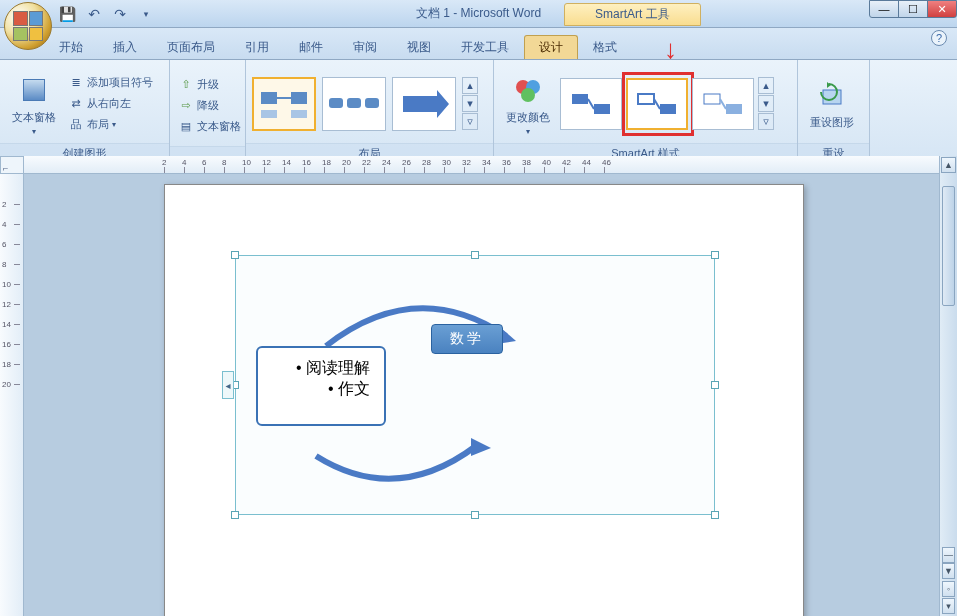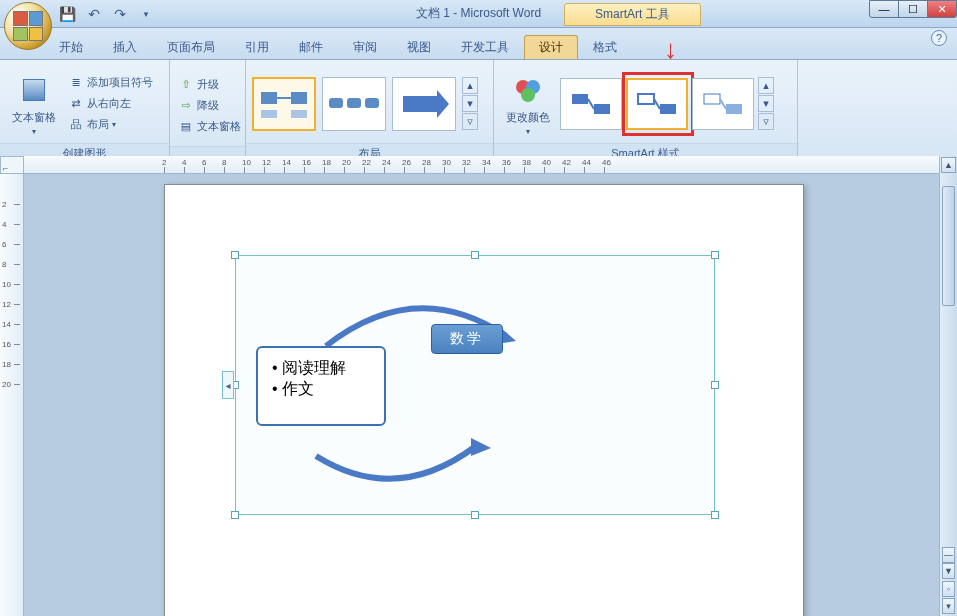--- a/index.html
+++ b/index.html
@@ -60,21 +60,21 @@
 .page{ position:absolute; left:140px; top:10px; width:640px; height:800px; background:#fff; border:1px solid #888; box-shadow: 2px 2px 6px rgba(0,0,0,.25);}
 
 
 .smartart-frame{ position:absolute; left:70px; top:70px; width:480px; height:260px; border:1px solid #7abfcf; background:rgba(230,245,248,.2);}
 .sa-handle{ position:absolute; width:8px; height:8px; background:#fff; border:1px solid #5aa5b5;}
 .sa-h-tl{left:-5px; top:-5px;} .sa-h-tr{right:-5px; top:-5px;} .sa-h-bl{left:-5px; bottom:-5px;} .sa-h-br{right:-5px; bottom:-5px;}
 .sa-h-tm{left:50%; top:-5px; margin-left:-4px;} .sa-h-bm{left:50%; bottom:-5px; margin-left:-4px;}
 .sa-h-lm{left:-5px; top:50%; margin-top:-4px;} .sa-h-rm{right:-5px; top:50%; margin-top:-4px;}
 .sa-expand{ position:absolute; left:-14px; top:50%; margin-top:-14px; width:12px; height:28px; background:#eef8fa; border:1px solid #7abfcf; display:flex; align-items:center; justify-content:center; font-size:10px; color:#468;}
 .sa-box{ position:absolute; border:2px solid #3a72b5; background:#fff; border-radius:6px; padding:10px 14px; font-size:16px;}
-.sa-box ul{list-style:none;}
+.sa-box ul{list-style:none;text-align:right;}
 .sa-box li:before{content:"• "; }
 .sa-title{ position:absolute; background:linear-gradient(#6a9fd4,#4a82c0); border:1px solid #2a62a0; color:#fff; border-radius:4px; padding:5px 18px; font-size:14px; letter-spacing:3px;}
 .sa-title.selected{ outline:2px dashed #6a9fd4; outline-offset:2px;}
 .sel-dot{position:absolute; width:7px; height:7px; background:#fff; border:1px solid #3a72b5; border-radius:50%;}
 .sel-rot{position:absolute; width:9px; height:9px; background:#8dd05a; border:1px solid #3a8020; border-radius:50%; left:50%; margin-left:-5px; top:-18px;}
 .sel-rot-line{position:absolute; left:50%; top:-10px; width:1px; height:10px; background:#3a72b5;}
 .sa-arrow{position:absolute;}
 .shape-square{width:22px; height:22px; background:linear-gradient(#c5dbef,#5b8bc5); border:1px solid #4a7ab5;}
 .icon16{width:16px; height:16px; display:inline-flex; align-items:center; justify-content:center;}
 </style>
@@ -243,20 +243,35 @@
       </div>
       <div style="display:flex;flex-direction:column;gap:1px;">
         <div class="rb-small" style="border:1px solid #a8bdd3;width:16px;justify-content:center;">▴</div>
         <div class="rb-small" style="border:1px solid #a8bdd3;width:16px;justify-content:center;">▾</div>
         <div class="rb-small" style="border:1px solid #a8bdd3;width:16px;justify-content:center;">▿</div>
       </div>
     </div>
     <div class="ribbon-group-label">SmartArt 样式</div>
   </div>
 
+  <div class="ribbon-group" style="width:72px;">
+    <div class="ribbon-group-body">
+      <div class="rb-big">
+        <div class="rb-big-icon">
+            <svg width="30" height="30">
+              <rect x="6" y="10" width="18" height="14" fill="#b8d5f0" stroke="#4a7ac5"></rect>
+              <path d="M12 4 A8 8 0 1 1 4 12" fill="none" stroke="#3a9a4a" stroke-width="2"></path>
+              <path d="M10 2 L14 5 L10 8 Z" fill="#3a9a4a"></path>
+            </svg>
+          </div>
+        <span>重设图形</span>
+      </div>
+    </div>
+    <div class="ribbon-group-label">重设</div>
+  </div>
 </div>
 
 <div class="workspace">
   <div class="ruler-corner"><span style="font-size:9px;color:#568;margin:2px;">⌐</span></div>
   <div class="hruler">
     <div class="hruler-inner" id="hruler-inner">
         <div class="hruler-tick">
           <span class="hruler-num">2</span>
         </div>
         <div class="hruler-tick">

